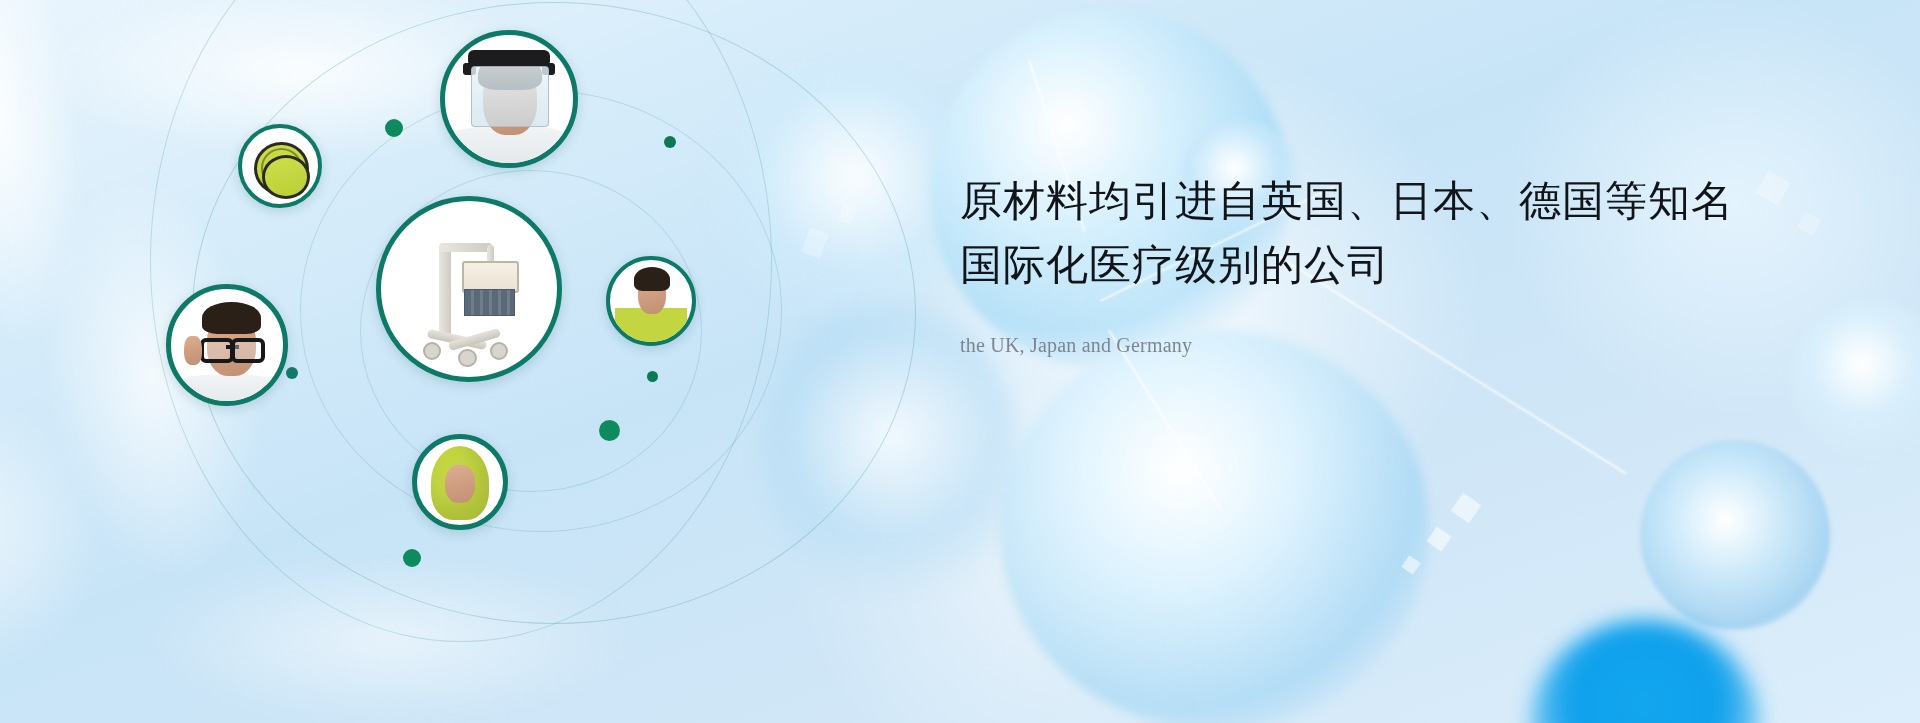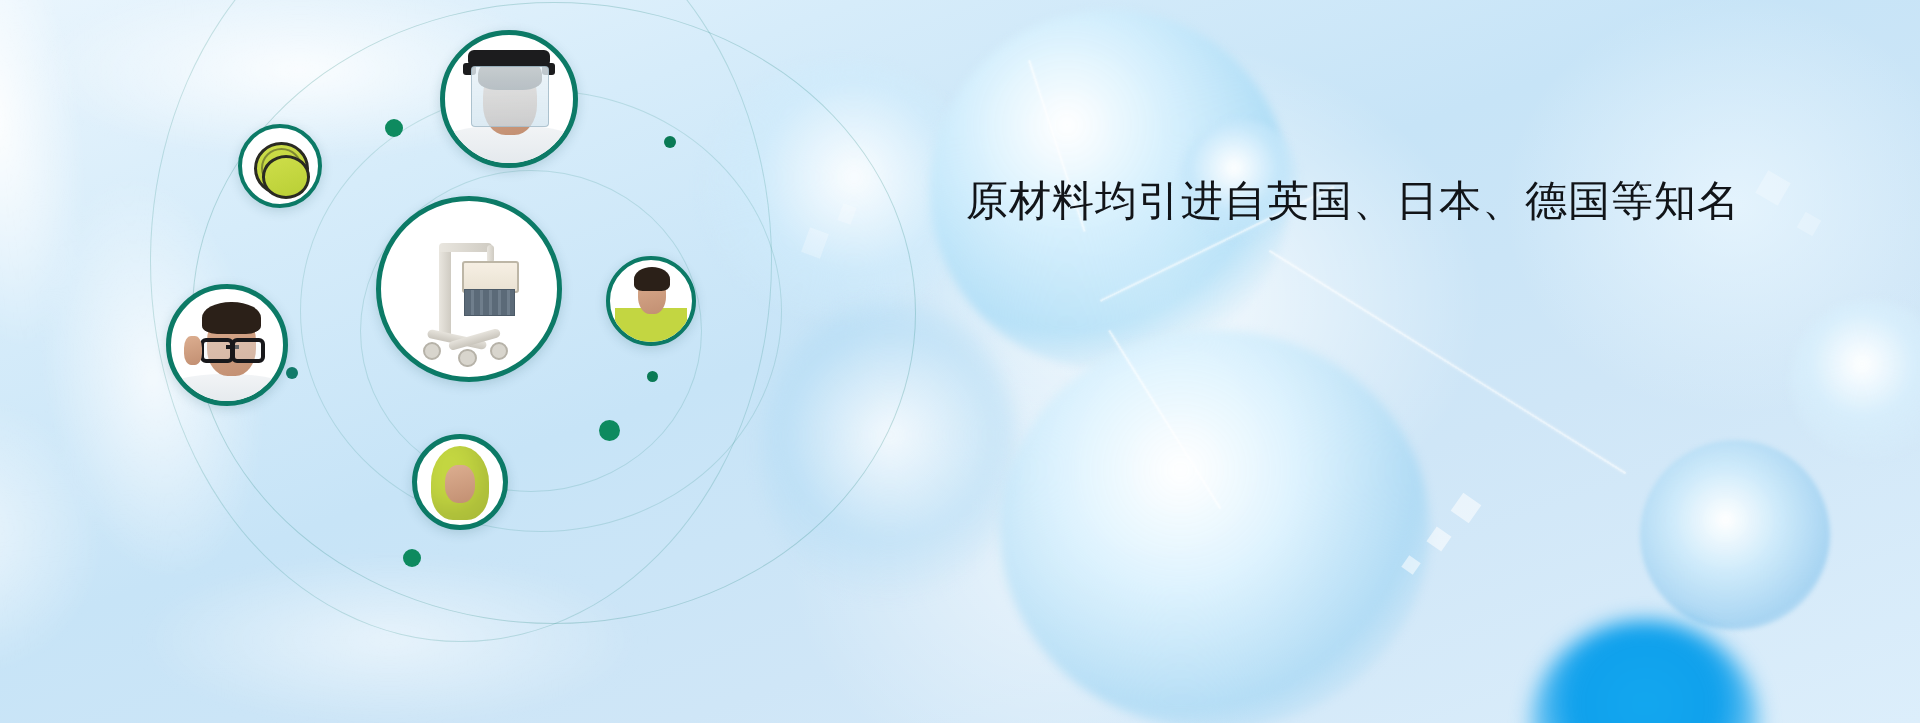--- a/index.html
+++ b/index.html
@@ -78,21 +78,21 @@
           box-shadow:0 3px 12px rgba(20,80,90,.18);}
   .bubble.thin{border-width:4px;}
   .bubble .art{position:absolute;inset:0;}
 
   
   .dot{position:absolute;border-radius:50%;background:#0e8a5f;}
   .dot.dark{background:#0a7a55;}
   .dot.teal{background:#117a6a;}
 
   
-  .copy{position:absolute;right:180px;top:170px;width:780px;text-align:right;}
+  .copy{position:absolute;right:180px;top:170px;width:780px;text-align:left;}
   .h1{
     font-family:"DejaVu Sans","Liberation Sans",sans-serif;
     font-size:42px;line-height:62px;color:#111418;letter-spacing:1px;
     font-weight:400;white-space:nowrap;
   }
   .h1.l2{margin-top:2px;}
   .sub{
     font-family:"Liberation Serif","DejaVu Serif",serif;
     font-size:20px;line-height:42px;color:#7c8691;margin-top:28px;
     letter-spacing:.2px;
@@ -223,17 +223,19 @@
 
   <div class="dot" style="left:385px;top:119px;width:18px;height:18px;"></div>
   <div class="dot dark" style="left:664px;top:136px;width:12px;height:12px;"></div>
   <div class="dot teal" style="left:286px;top:367px;width:12px;height:12px;"></div>
   <div class="dot dark" style="left:647px;top:371px;width:11px;height:11px;"></div>
   <div class="dot" style="left:599px;top:420px;width:21px;height:21px;"></div>
   <div class="dot" style="left:403px;top:549px;width:18px;height:18px;"></div>
 
   <div class="copy">
     <div class="h1">原材料均引进自英国、日本、德国等知名</div>
+    <div class="h1 l2">国际化医疗级别的公司</div>
     <div class="sub">
+      <div>the UK, Japan and Germany</div>
     </div>
   </div>
 
 </div>
 
 </body></html>

